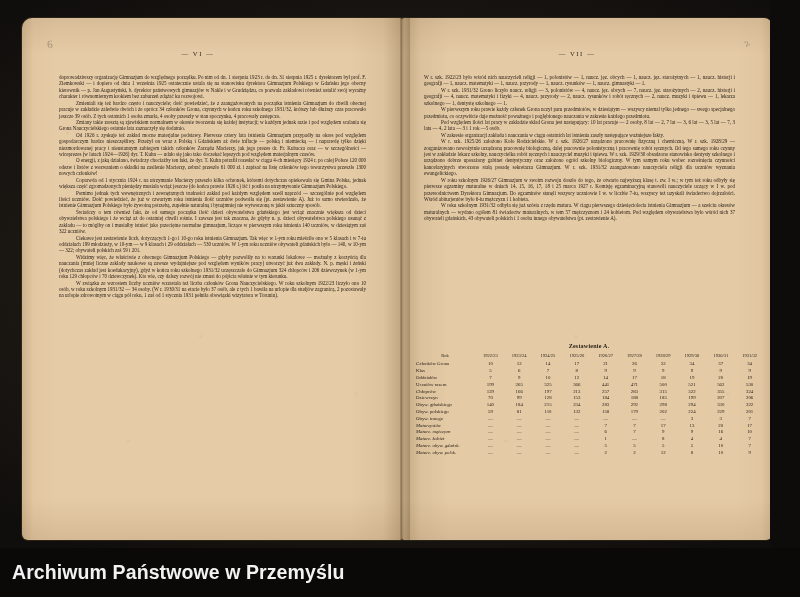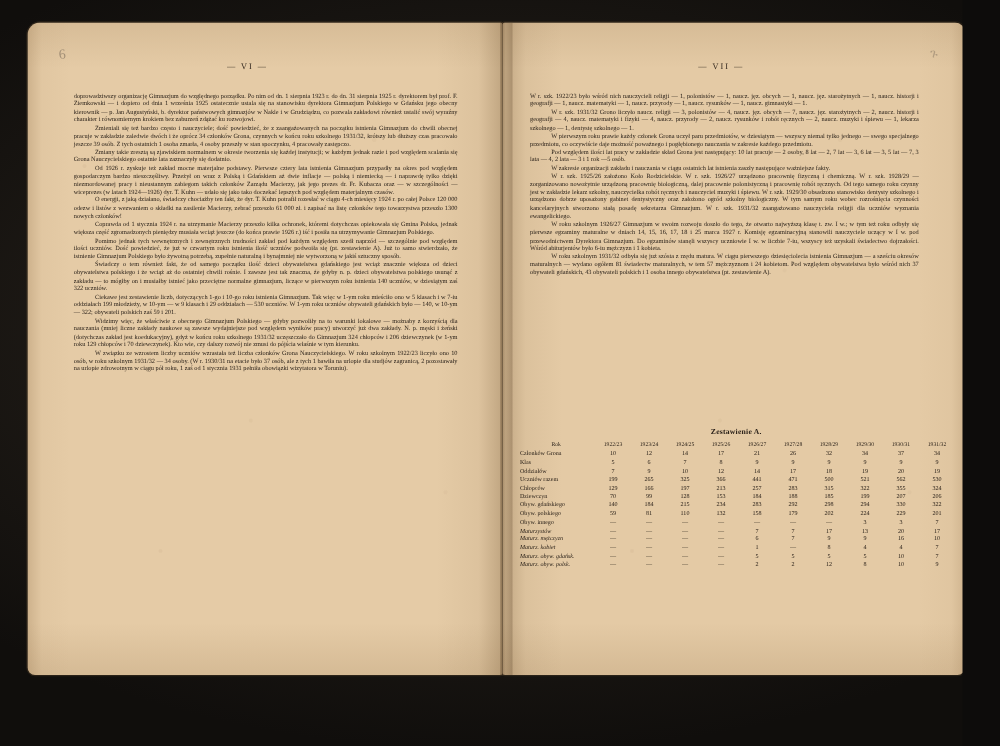--- a/index.html
+++ b/index.html
@@ -389,13 +389,16 @@
             </tbody>
         </table>
       </div>
     </div>
 
     <div class="gutter"></div>
   </div>
 
   <div class="edge-strip"></div>
 
+  <div class="watermark">
+    <span class="wm-text">Archiwum Państwowe w Przemyślu</span>
+  </div>
 </div>
 
 </body></html>

